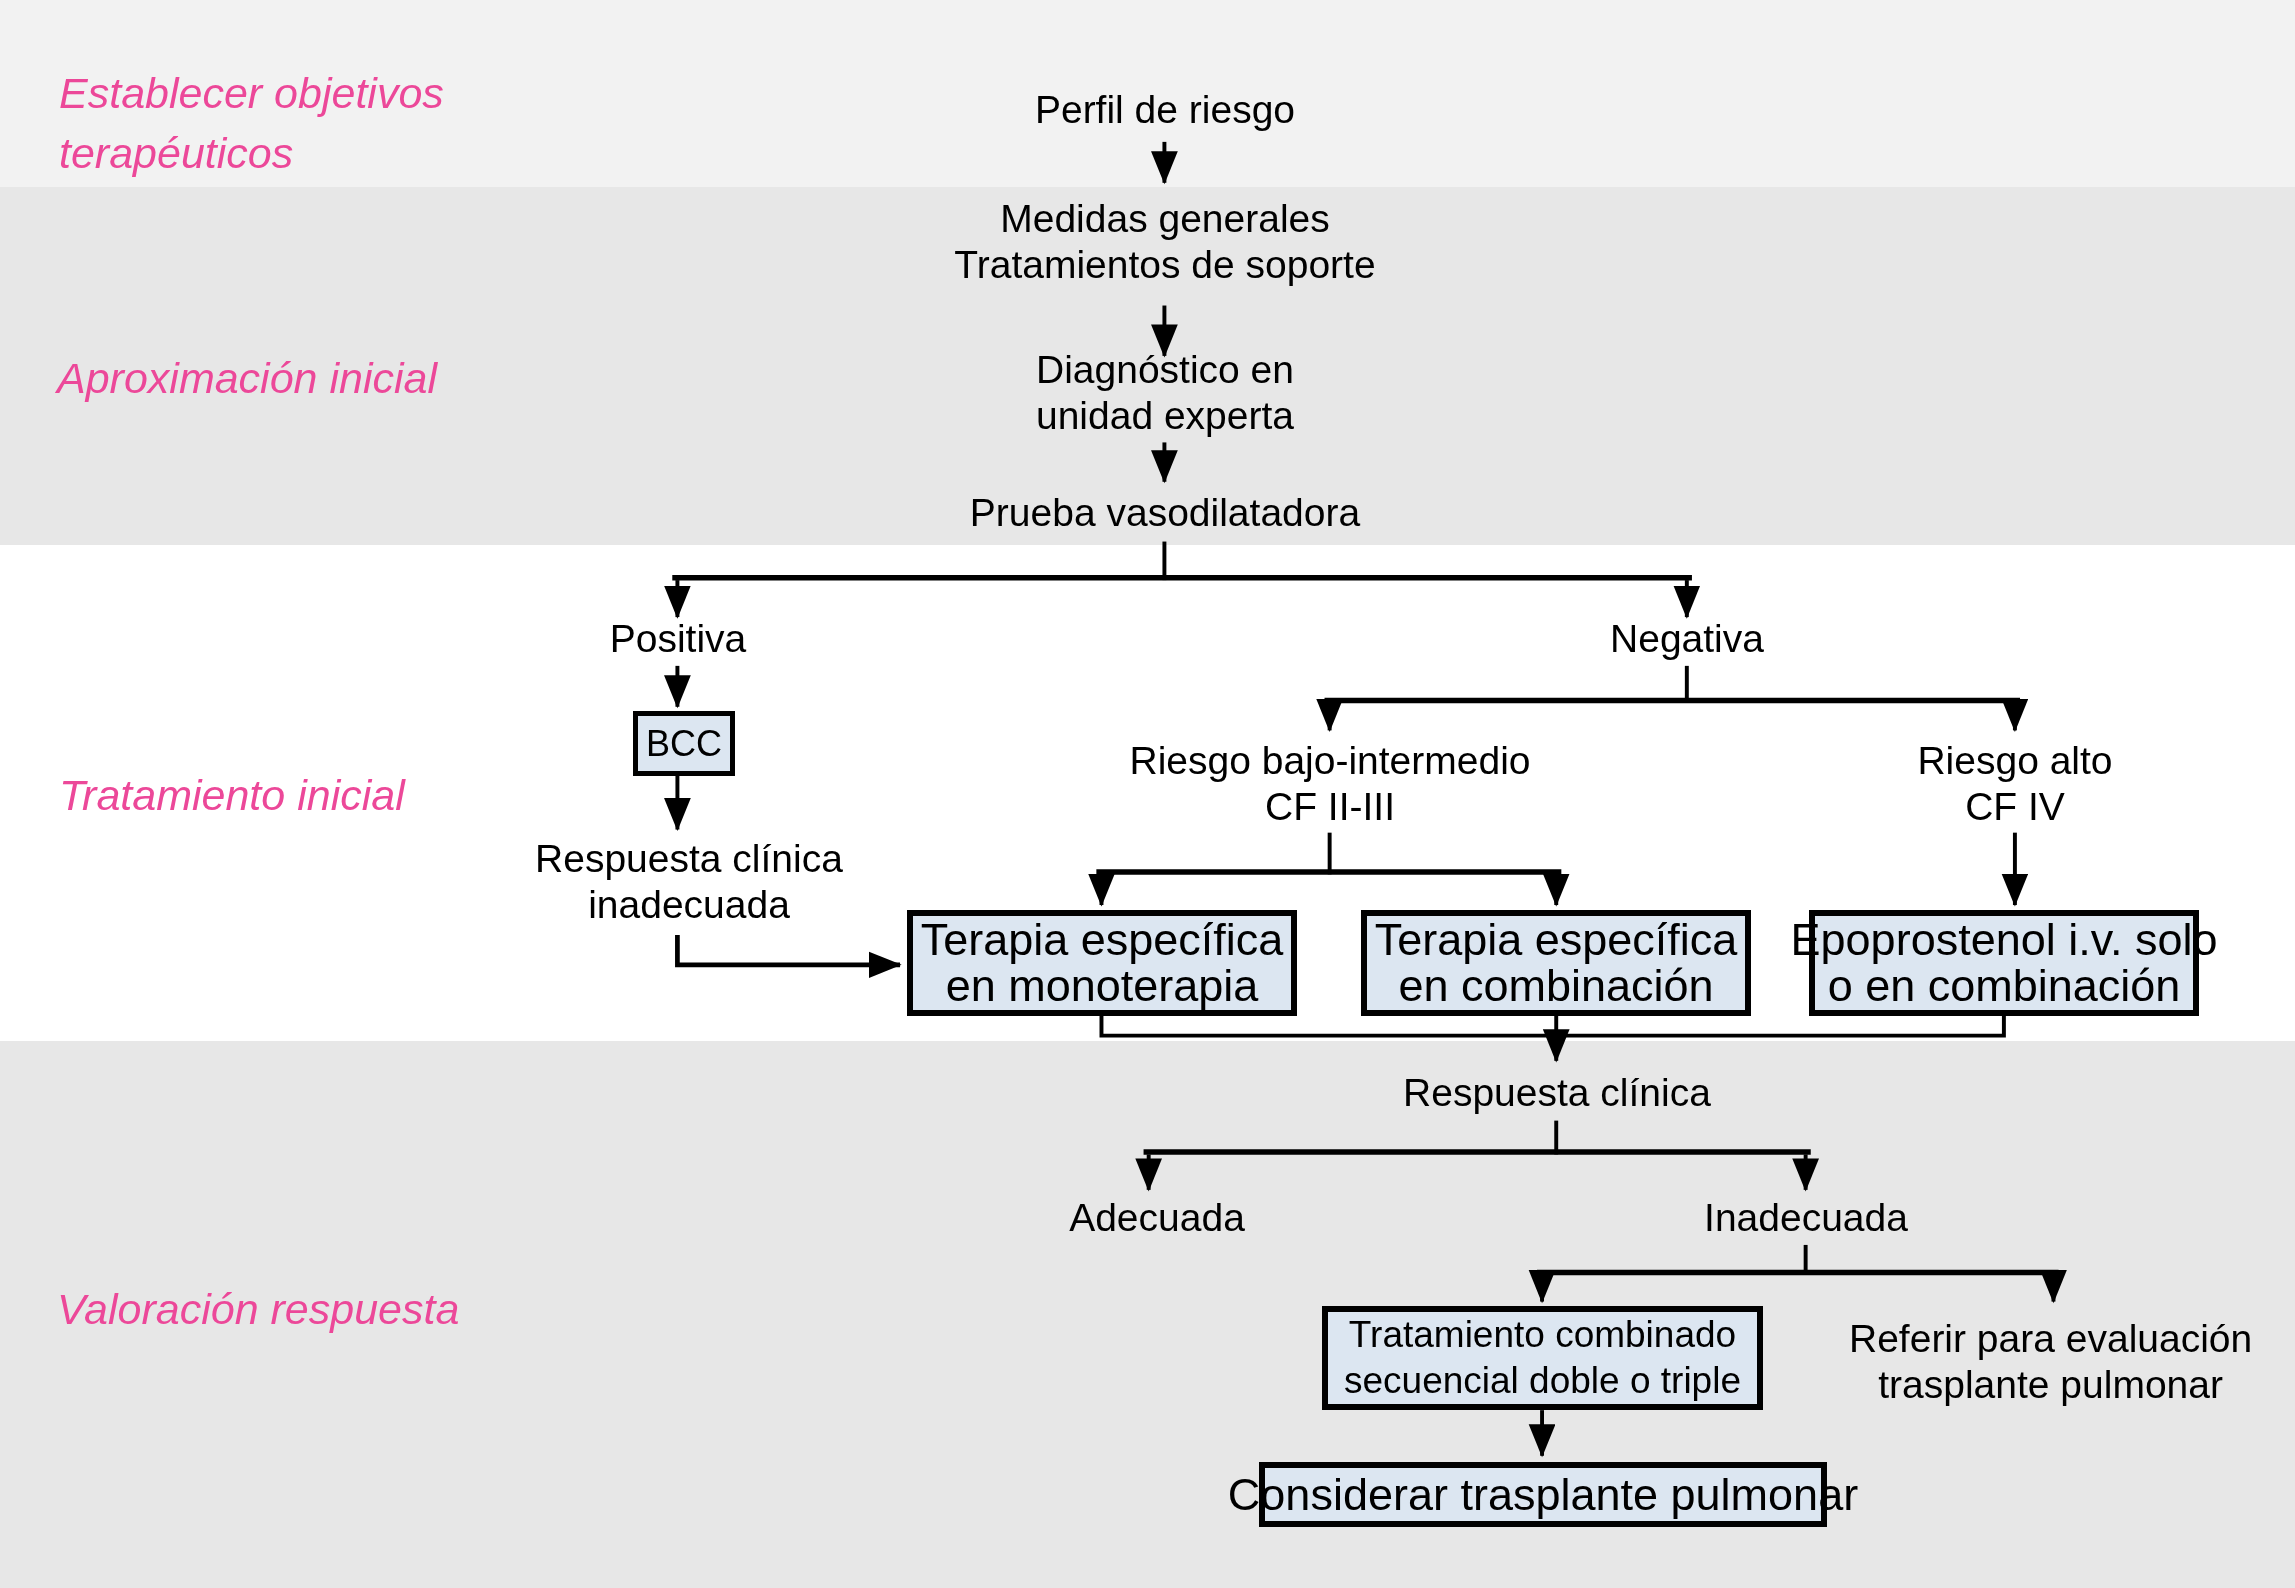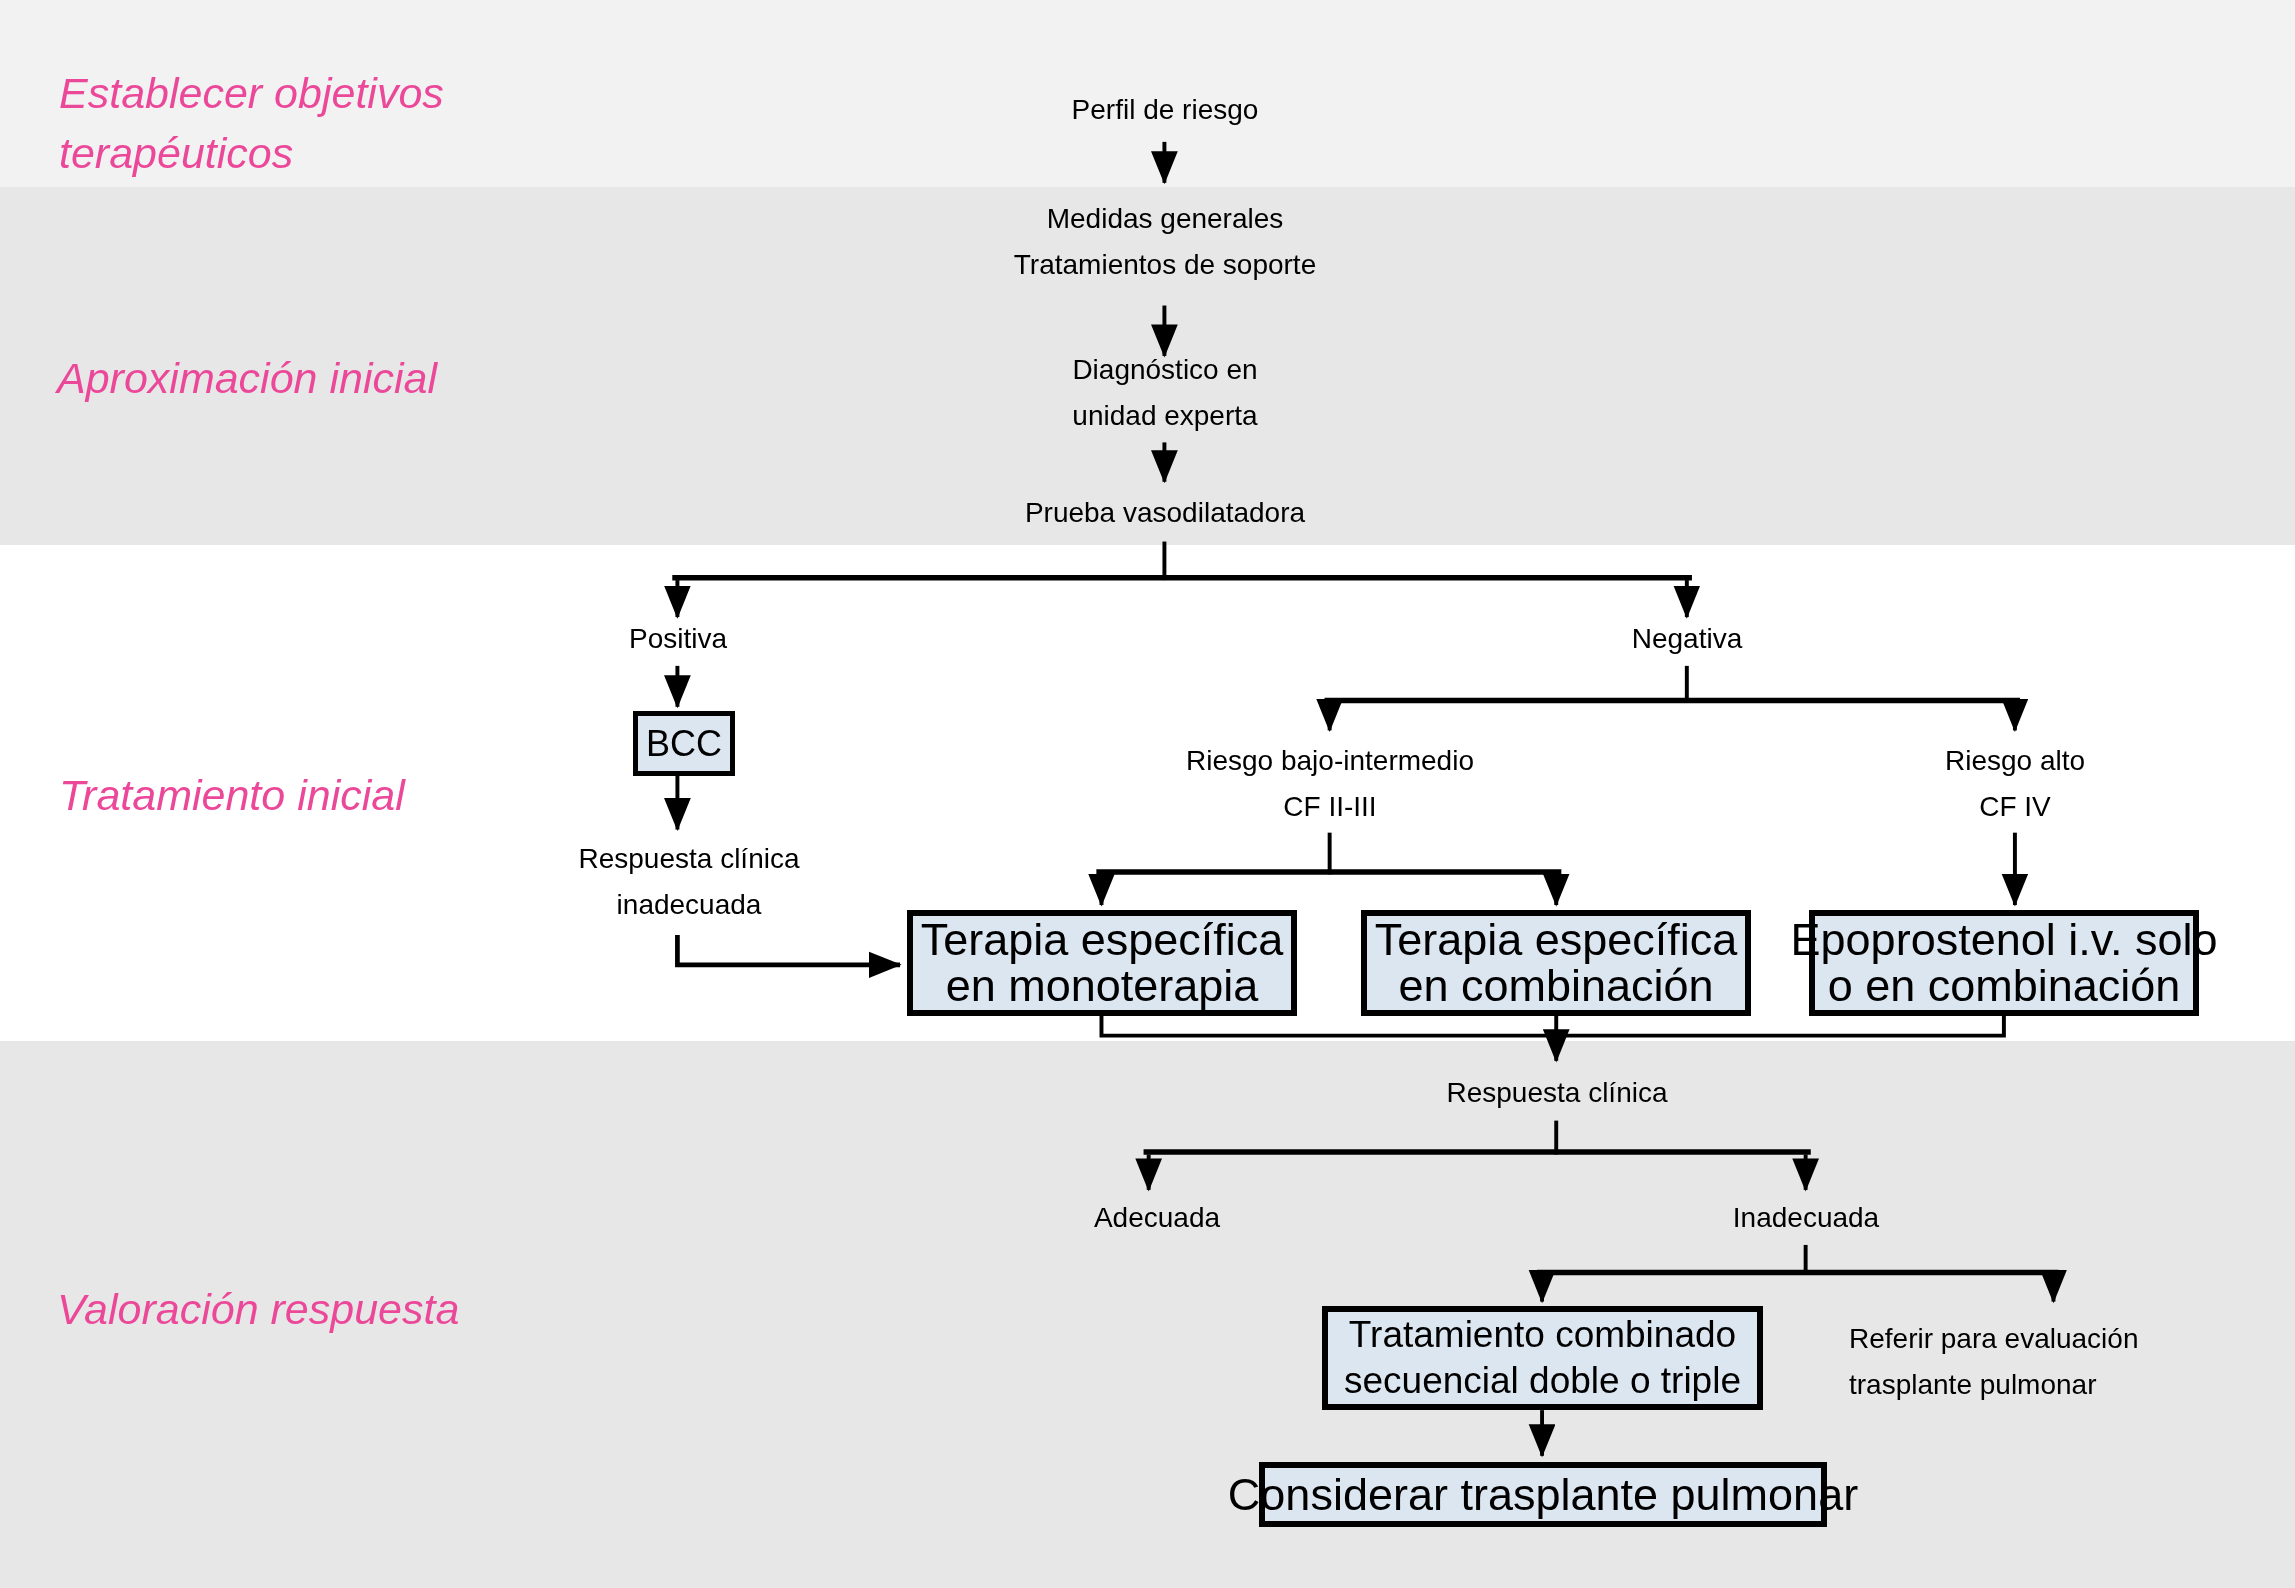--- a/index.html
+++ b/index.html
@@ -28,25 +28,25 @@
   svg.connectors{position:absolute;left:0;top:0;width:2295px;height:1589px;}
   svg.connectors path, svg.connectors line{stroke:#000;fill:none;}
   .shaft{stroke-width:5px;}
   .split{stroke-width:7px;stroke-linecap:square;}
   .plain{stroke-width:5px;}
 
   .node{
     position:absolute;
     transform:translate(-50%,-50%);
     text-align:center;
-    font-size:28px;
+    font-size:39px;
     line-height:46px;
     white-space:nowrap;
   }
-  .node.left-align{transform:translate(0,-50%);text-align:left;}
+  .node.left-align{transform:translate(0,-50%);text-align:center;}
 
   .fbox{
     position:absolute;
     box-sizing:border-box;
     background:#dce6f1;
     border:6.3px solid #000;
     display:flex;
     flex-direction:column;
     justify-content:center;
     align-items:center;

